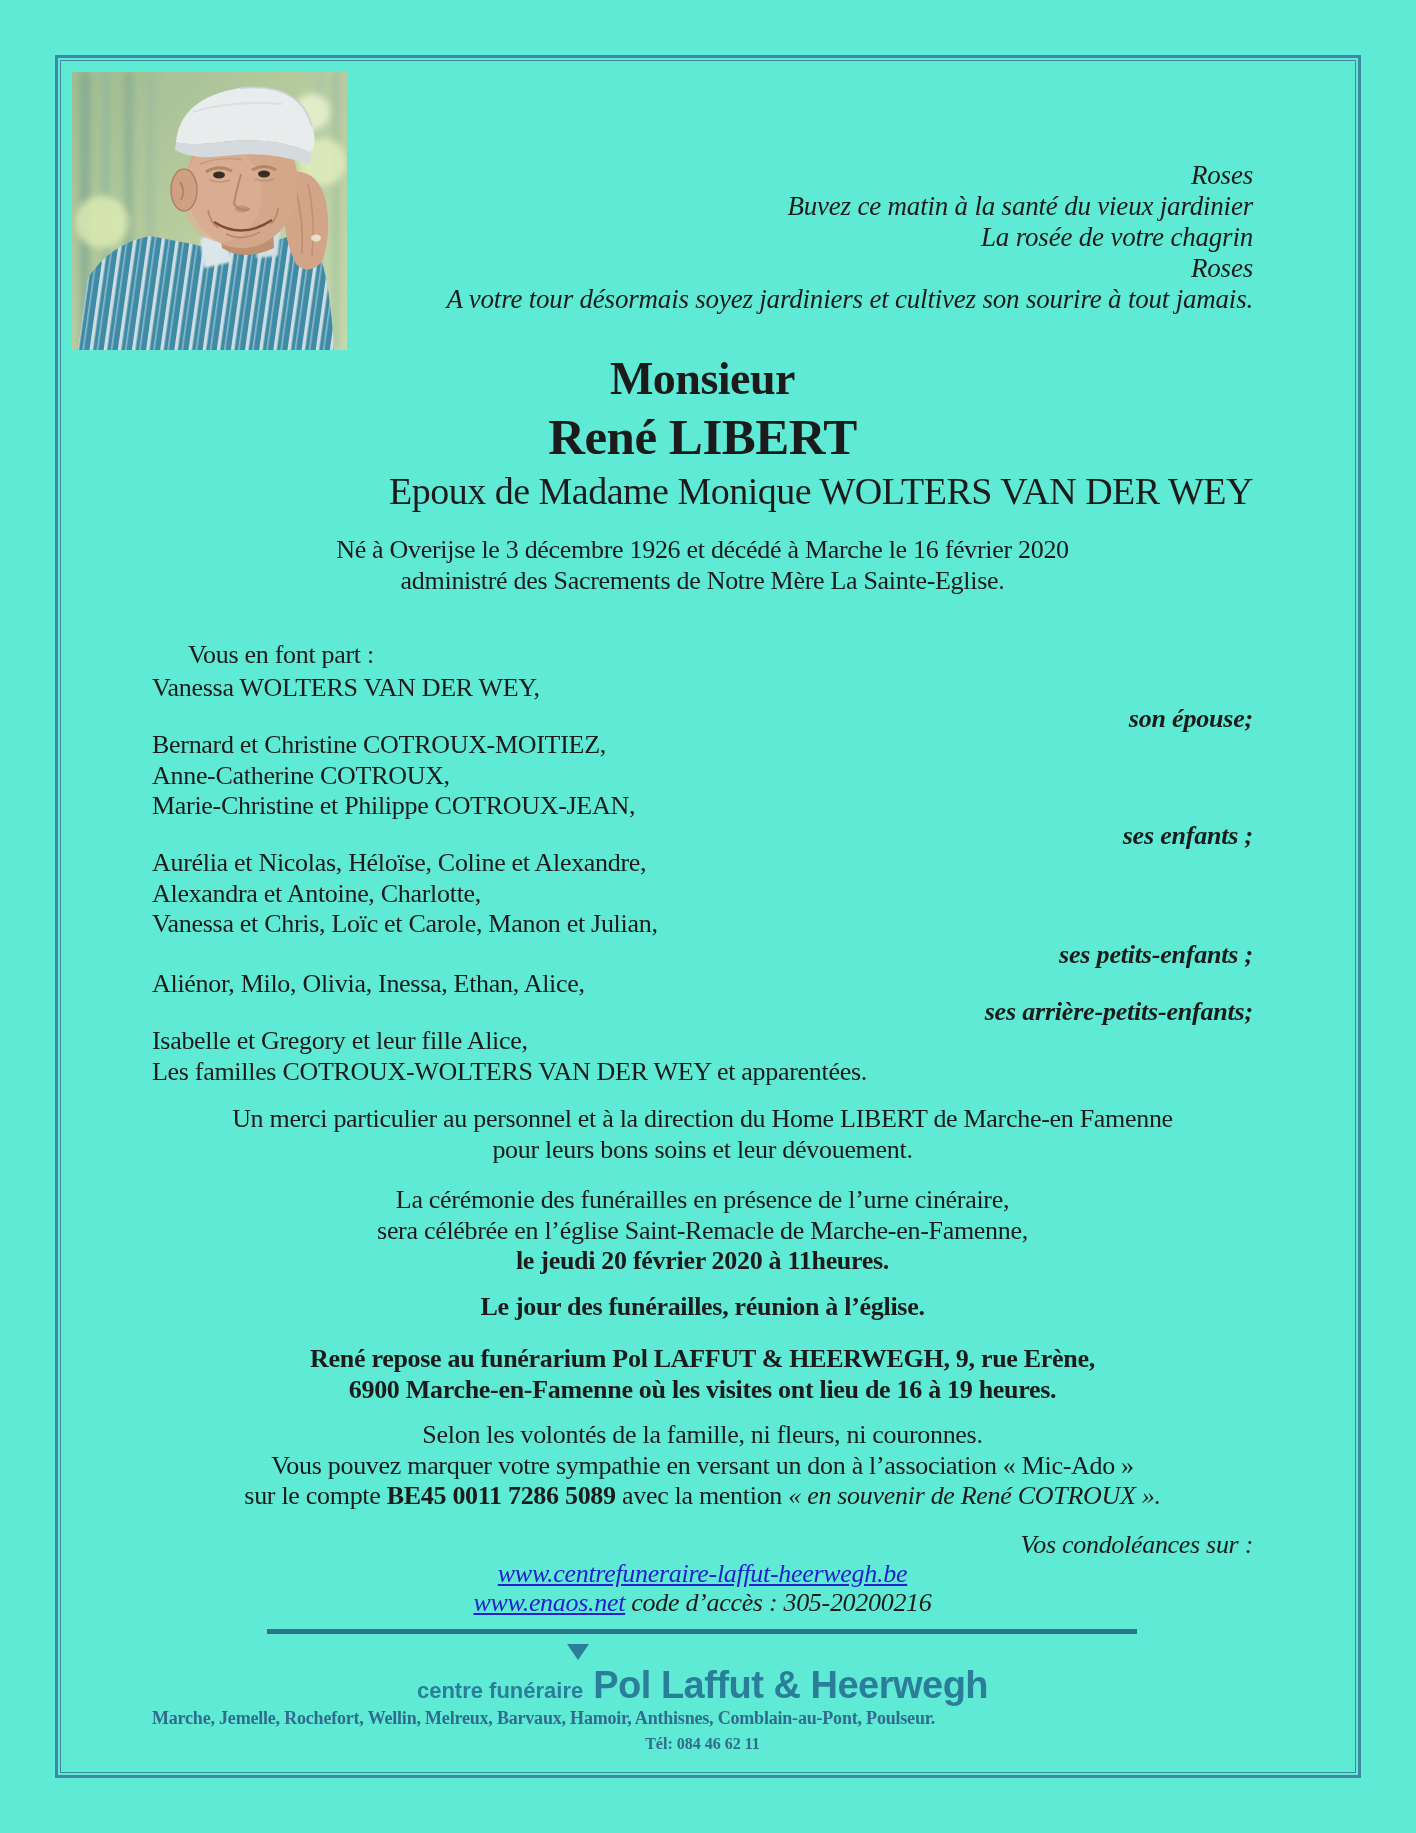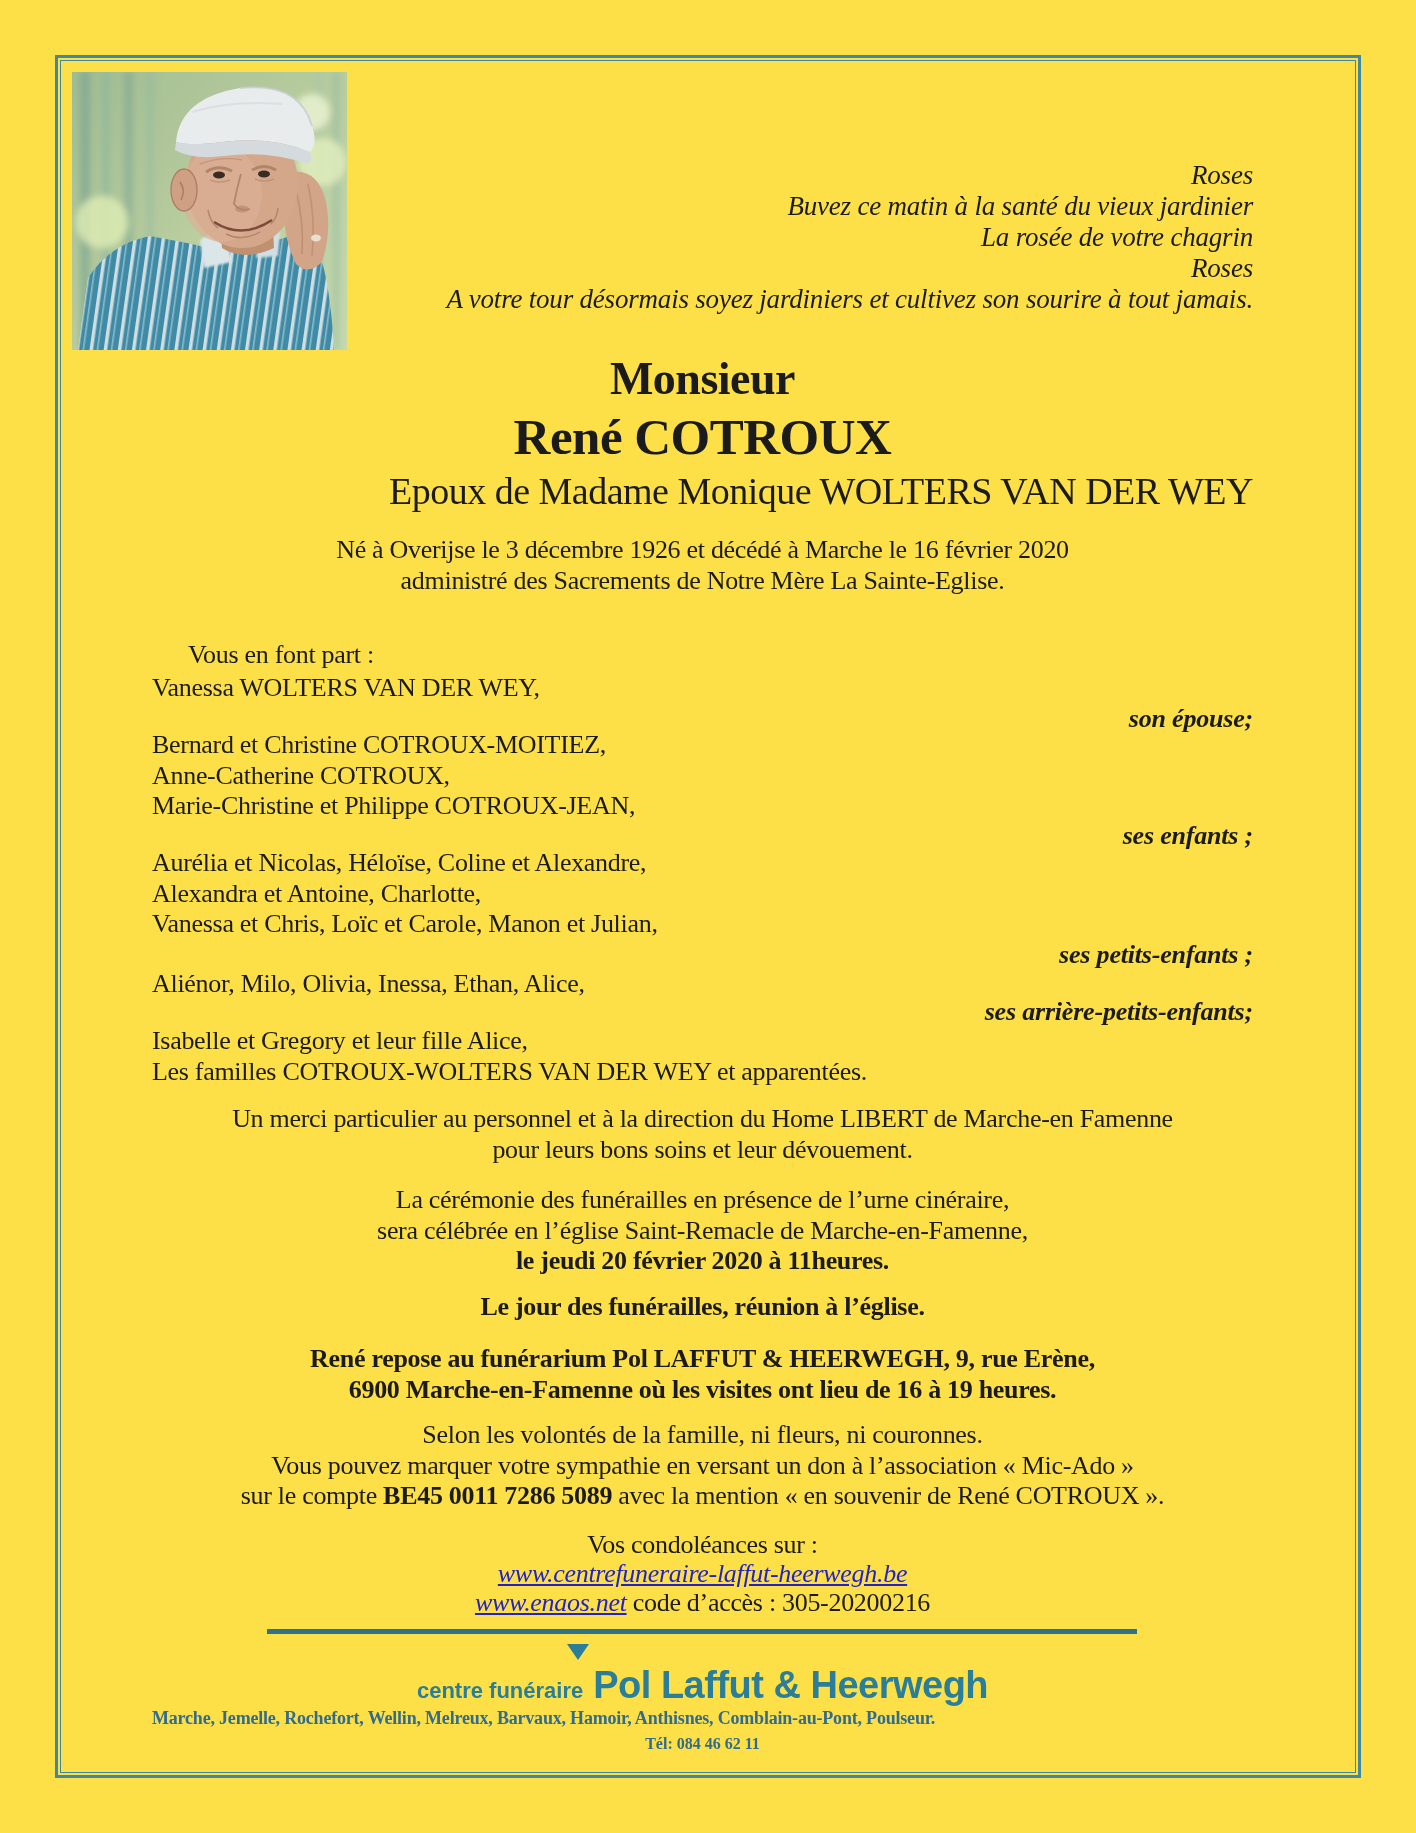--- a/index.html
+++ b/index.html
@@ -1,33 +1,33 @@
 <!DOCTYPE html>
 <html><head>
 <meta charset="utf-8">
 <style>
   html,body{margin:0;padding:0;background:#ffffff;}
-  .page{position:relative;width:1416px;height:1833px;background:#fde047;overflow:hidden;
+  .page{position:relative;width:1416px;height:1833px;background:#5eead4;overflow:hidden;
         font-family:"Liberation Serif", serif;color:#1b1b1b;}
   .frame{position:absolute;left:55px;top:55px;width:1306px;height:1723px;
          border:3px solid #4089a6;box-sizing:border-box;}
   .frame-inner{position:absolute;left:2px;top:2px;right:2px;bottom:2px;
          border:1px solid #3f86a2;}
   .photo{position:absolute;left:72px;top:72px;width:275px;height:278px;}
   .content{position:absolute;left:152px;top:0;width:1101px;height:1833px;}
   .blk{position:absolute;left:0;width:100%;}
   .poem{font-style:italic;font-size:27px;line-height:31px;text-align:right;letter-spacing:-0.2px;}
   .t1{font-size:46px;font-weight:bold;line-height:58px;text-align:center;letter-spacing:-0.5px;}
   .t2{font-size:51px;font-weight:bold;line-height:58px;text-align:center;letter-spacing:-0.5px;}
   .t3{font-size:38px;line-height:50px;text-align:right;letter-spacing:-0.5px;}
   .body-c{font-size:26px;line-height:30.5px;text-align:center;letter-spacing:-0.3px;}
   .body-l{font-size:26px;line-height:30.5px;text-align:left;letter-spacing:-0.3px;}
   .label-r{font-size:26px;line-height:30.5px;text-align:right;font-weight:bold;font-style:italic;letter-spacing:-0.2px;}
   .bold{font-weight:bold;}
-  .italic{}
+  .italic{font-style:italic;text-align:right;}
   .link{color:#2222cc;text-decoration:underline;font-style:italic;}
   .rule{position:absolute;height:5px;background:#2d7488;}
   .logo-row{position:absolute;left:0;width:100%;text-align:center;white-space:nowrap;}
   .brand-small{font-family:"Liberation Sans", sans-serif;font-size:22px;font-weight:600;color:#2a7e99;
                display:inline-block;vertical-align:baseline;margin-right:10px;}
   .brand-big{font-family:"Liberation Sans", sans-serif;font-size:38px;font-weight:bold;color:#2a7e99;
              display:inline-block;vertical-align:baseline;letter-spacing:-0.5px;}
   .triangle{position:absolute;left:567px;top:1644px;width:0;height:0;
             border-left:11px solid transparent;border-right:11px solid transparent;
             border-top:16px solid #2a7e99;}
@@ -128,21 +128,21 @@
     <div class="blk poem" style="top:160px;">
       <div>Roses</div>
       <div>Buvez ce matin à la santé du vieux jardinier</div>
       <div>La rosée de votre chagrin</div>
       <div>Roses</div>
       <div>A votre tour désormais soyez jardiniers et cultivez son sourire à tout jamais.</div>
     </div>
 
     <div class="blk" style="top:350px;">
       <div class="t1">Monsieur</div>
-      <div class="t2">René COTROUX</div>
+      <div class="t2">René LIBERT</div>
       <div class="t3">Epoux de Madame Monique WOLTERS VAN DER WEY</div>
     </div>
 
     <div class="blk body-c" style="top:535px;">
       <div>Né à Overijse le 3 décembre 1926 et décédé à Marche le 16 février 2020</div>
       <div>administré des Sacrements de Notre Mère La Sainte-Eglise.</div>
     </div>
 
     <div class="blk body-l" style="top:640px;margin-left:36px;">Vous en font part :</div>
 

